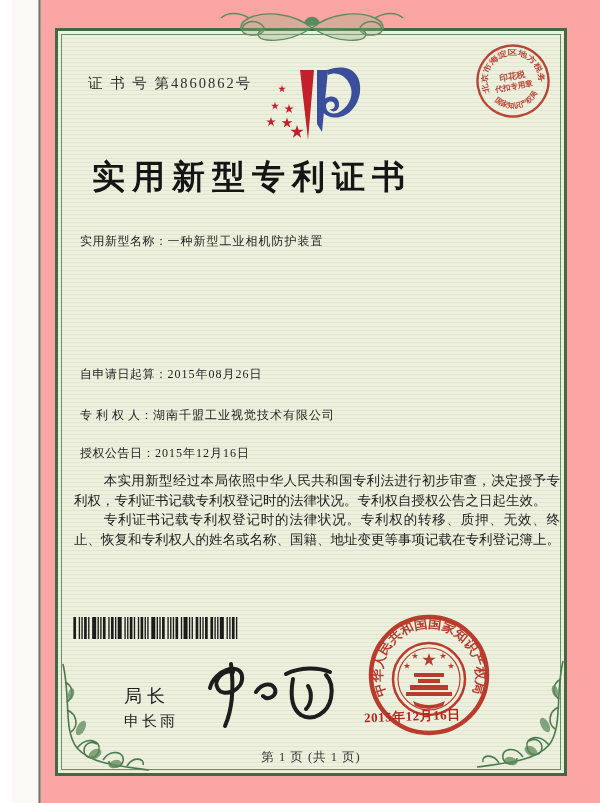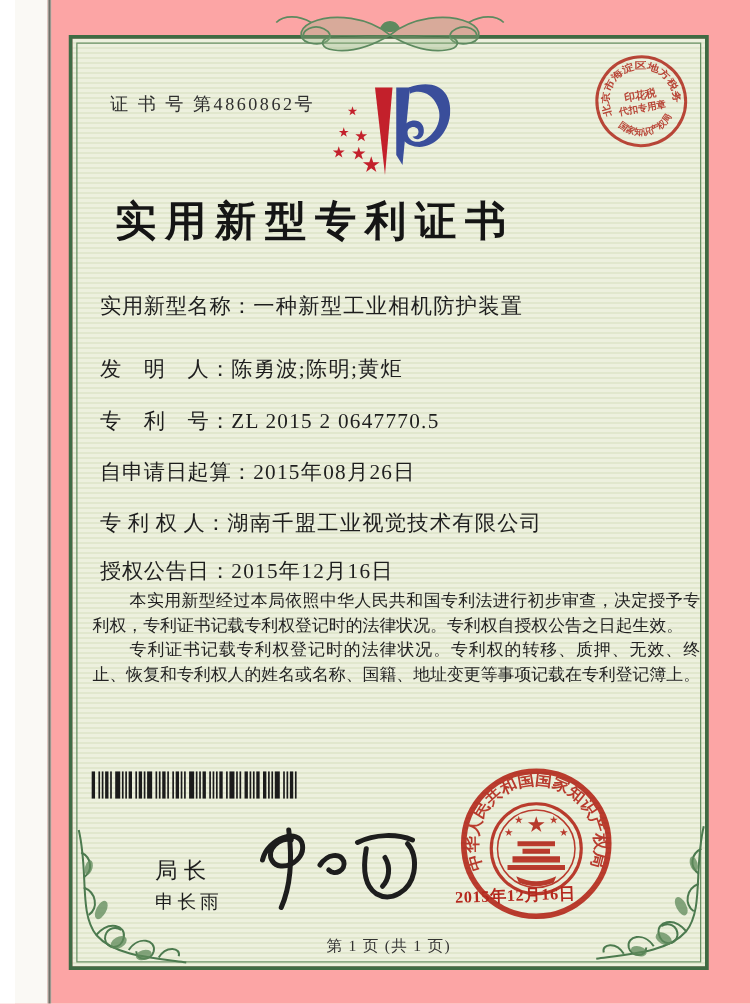--- a/index.html
+++ b/index.html
@@ -10,21 +10,21 @@
              background:linear-gradient(90deg,#c6c4bb,#6f6e66 55%,#b9b7ae);}
   .scan-right{position:absolute;right:0;top:0;width:10px;height:803px;
               background:linear-gradient(90deg,rgba(0,0,0,0),rgba(0,0,0,.07));}
   .frame{position:absolute;left:43px;top:28px;width:512px;height:748px;
          border:3px solid #3f6b44;box-sizing:border-box;
          background:repeating-linear-gradient(180deg,#edf0de 0px,#edf0de 3px,#e1e7cd 3px,#e1e7cd 4px);}
   .frame-inner{position:absolute;inset:3px;border:1px solid #6a9166;}
   .cert-no{position:absolute;left:76px;top:74px;font-size:14.5px;letter-spacing:2px;color:#2e2e2e;z-index:3;}
   .title{position:absolute;left:0;width:480px;top:155px;text-align:center;font-size:33px;
          letter-spacing:7px;font-weight:600;color:#151515;z-index:3;}
-  .field{position:absolute;left:68px;font-size:17px;letter-spacing:.5px;z-index:3;white-space:nowrap;}
+  .field{position:absolute;left:68px;font-size:12px;letter-spacing:.5px;z-index:3;white-space:nowrap;}
   .field .val{letter-spacing:1px;}
   .paras{position:absolute;left:62px;top:471px;width:486px;font-size:13.5px;line-height:19.5px;
          text-align:justify;color:#222;z-index:3;}
   .paras p{margin:0;text-indent:2.2em;}
   .barcode{position:absolute;left:60px;top:617px;width:172px;height:22px;z-index:3;}
   .sig-title{position:absolute;left:112px;top:684px;font-size:18px;letter-spacing:5px;z-index:3;}
   .sig-name{position:absolute;left:112px;top:712px;font-size:15px;letter-spacing:3px;z-index:3;}
   .signature{position:absolute;left:182px;top:646px;width:150px;height:92px;z-index:4;}
   .seal{position:absolute;left:353px;top:611px;width:128px;height:128px;z-index:4;
         mix-blend-mode:multiply;opacity:.95;}
@@ -126,26 +126,20 @@
     </g>
     <polygon points="58,12 72,12 66,82" fill="#c3202b"></polygon>
     <polygon points="75,12 86,12 80,74 75,66" fill="#3a4e9b"></polygon>
     <path d="M85,12 C108,4 120,16 118,34 C116,52 100,64 86,58 C77,54 77,44 84,40 C91,36 98,40 97,48 C96,54 90,55 88,51 C92,52 94,48 92,45 C89,42 84,44 84,48 C84,55 92,58 99,53 C108,47 112,36 108,27 C104,17 94,13 86,17 Z" fill="#3a4e9b"></path>
   </svg>
 
   <div class="title">实用新型专利证书</div>
 
   <div class="field" style="top:233px">
     <span>实用新型名称：</span><span class="val">一种新型工业相机防护装置</span>
-  </div>
-  <div class="field" style="top:284px">
-    <span>发　明　人：</span><span class="val">陈勇波;陈明;黄炬</span>
-  </div>
-  <div class="field" style="top:325px">
-    <span>专　利　号：</span><span class="val">ZL 2015 2 0647770.5</span>
   </div>
   <div class="field" style="top:366px">
     <span>自申请日起算：</span><span class="val">2015年08月26日</span>
   </div>
   <div class="field" style="top:407px">
     <span>专 利 权 人：</span><span class="val">湖南千盟工业视觉技术有限公司</span>
   </div>
   <div class="field" style="top:445px">
     <span>授权公告日：</span><span class="val">2015年12月16日</span>
   </div>

